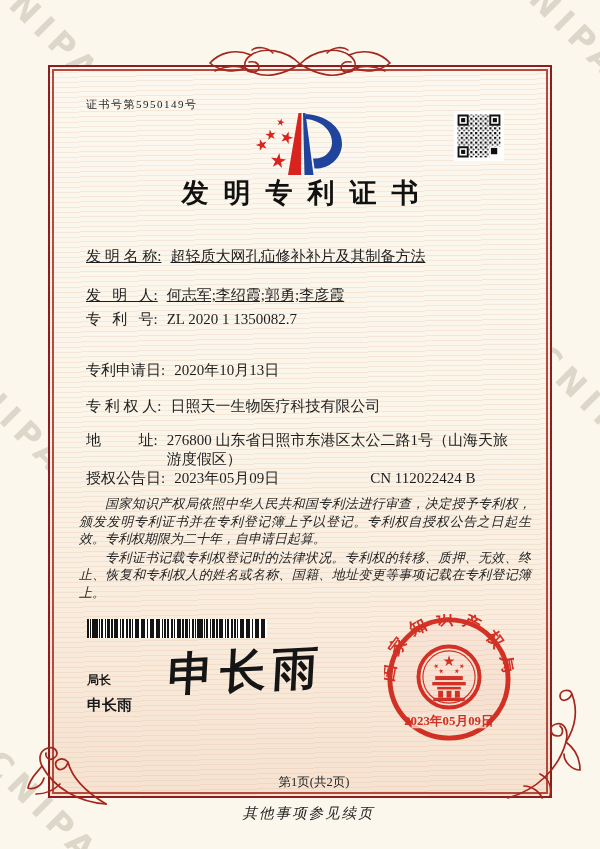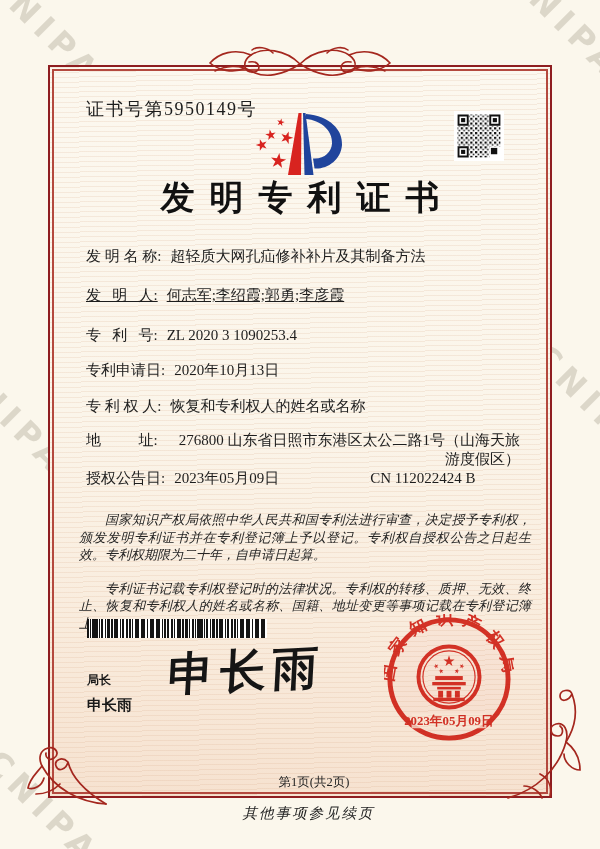--- a/index.html
+++ b/index.html
@@ -23,39 +23,39 @@
   
   .frame{position:absolute;left:48px;top:65px;width:504px;height:733px;z-index:2;
      border:2px solid #8e1d20;
      background:
        repeating-linear-gradient(179deg, rgba(210,155,118,.16) 0 1px, rgba(255,255,255,0) 1px 5px),
        linear-gradient(180deg,#fcf8ef 0%,#fbf5ea 48%,#f9ecdd 76%,#f6e2d0 100%);
      box-sizing:border-box;}
   .frame::before{content:"";position:absolute;inset:2px;border:2px solid #b4493e;pointer-events:none;}
 
   .abs{position:absolute;}
-  .cert-no{left:36px;top:30px;font-size:18px;letter-spacing:1.5px;color:#1d1d1d;}
+  .cert-no{left:36px;top:30px;font-size:11px;letter-spacing:1.5px;color:#1d1d1d;}
 
   .logo{left:202px;top:44px;}
   .qr{left:404px;top:44px;background:#fff;padding:2px;}
 
-  .title{left:0;right:0;top:108px;text-align:center;font-size:34px;font-weight:700;
+  .title{left:0;right:0;top:108px;text-align:center;font-size:27px;font-weight:700;
          letter-spacing:15px;padding-left:15px;color:#111;}
 
   .fields{left:36px;top:178px;right:30px;font-size:15px;color:#1d1d1d;}
   .frow{position:absolute;left:0;display:flex;align-items:flex-start;line-height:19px;}
   .frow .lbl{white-space:pre;flex:none;}
-  .frow .val{margin-left:9px;max-width:360px;text-align:right;}
-  .r1{top:2px;} .r2{top:41px;text-decoration:underline;} .r3{top:81px;} .r4{top:116px;} .r5{top:152px;} .r6{top:186px;} .r7{top:224px;}
+  .frow .val{margin-left:9px;max-width:360px;}
+  .r1{top:2px;text-decoration:underline;} .r2{top:41px;text-decoration:underline;} .r3{top:65px;} .r4{top:116px;} .r5{top:152px;} .r6{top:186px;} .r7{top:224px;}
   .pair2{margin-left:68px;display:flex;}
   .pair2 .val{margin-left:23px;}
 
   .legal{left:29px;top:428px;width:452px;font-size:13px;line-height:17.5px;color:#242424;
          font-style:italic;text-align:justify;}
-  .legal p{margin:16px 0 1px 0;text-indent:2em;}
+  .legal p{margin:0 0 1px 0;text-indent:2em;}
 
   .barcode{left:37px;top:552px;width:180px;height:19px;background-color:#fff;
      background-image:
        repeating-linear-gradient(90deg,#141414 0 1px,transparent 1px 3px),
        repeating-linear-gradient(90deg,#141414 0 2px,transparent 2px 7px),
        repeating-linear-gradient(90deg,#141414 0 1px,transparent 1px 5px);}
 
   .autograph{left:118px;top:572px;width:220px;font-size:46px;font-weight:600;color:#151515;
      transform:rotate(-3deg) skewX(-6deg);letter-spacing:6px;white-space:nowrap;}
   .sig-title{left:37px;top:605px;font-family:"Liberation Sans",sans-serif;font-size:12px;font-weight:600;color:#1a1a1a;}
@@ -139,29 +139,29 @@
       <div class="frow r1">
         <span class="lbl">发 明 名 称:</span>
         <span class="val">超轻质大网孔疝修补补片及其制备方法</span>
       </div>
       <div class="frow r2">
         <span class="lbl">发   明   人:</span>
         <span class="val">何志军;李绍霞;郭勇;李彦霞</span>
       </div>
       <div class="frow r3">
         <span class="lbl">专   利   号:</span>
-        <span class="val">ZL 2020 3 1090253.4</span>
+        <span class="val">ZL 2020 1 1350082.7</span>
       </div>
       <div class="frow r4">
         <span class="lbl">专利申请日:</span>
         <span class="val">2020年10月13日</span>
       </div>
       <div class="frow r5">
         <span class="lbl">专 利 权 人:</span>
-        <span class="val">恢复和专利权人的姓名或名称</span>
+        <span class="val">日照天一生物医疗科技有限公司</span>
       </div>
       <div class="frow r6">
         <span class="lbl">地          址:</span>
         <span class="val">276800 山东省日照市东港区太公二路1号（山海天旅游度假区）</span>
       </div>
       <div class="frow r7">
         <span class="lbl">授权公告日:</span>
         <span class="val">2023年05月09日</span>
         <span class="pair2">
           <span class="val">CN 112022424 B</span>

